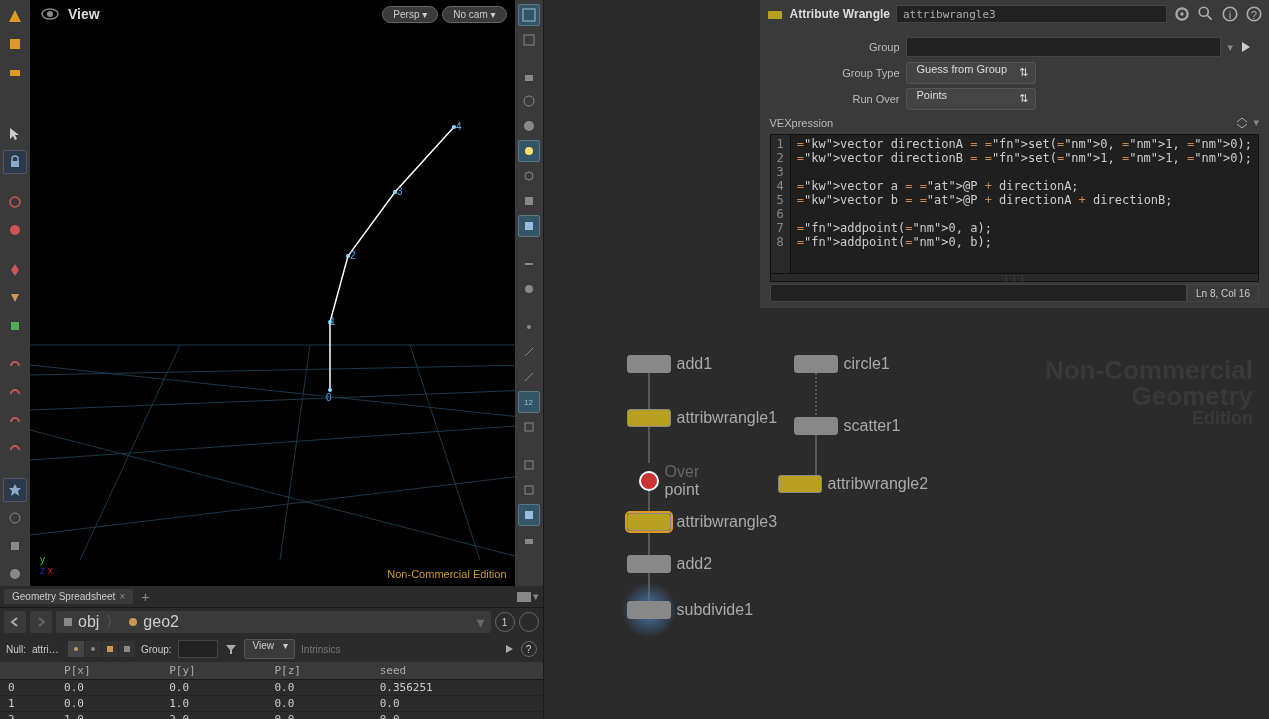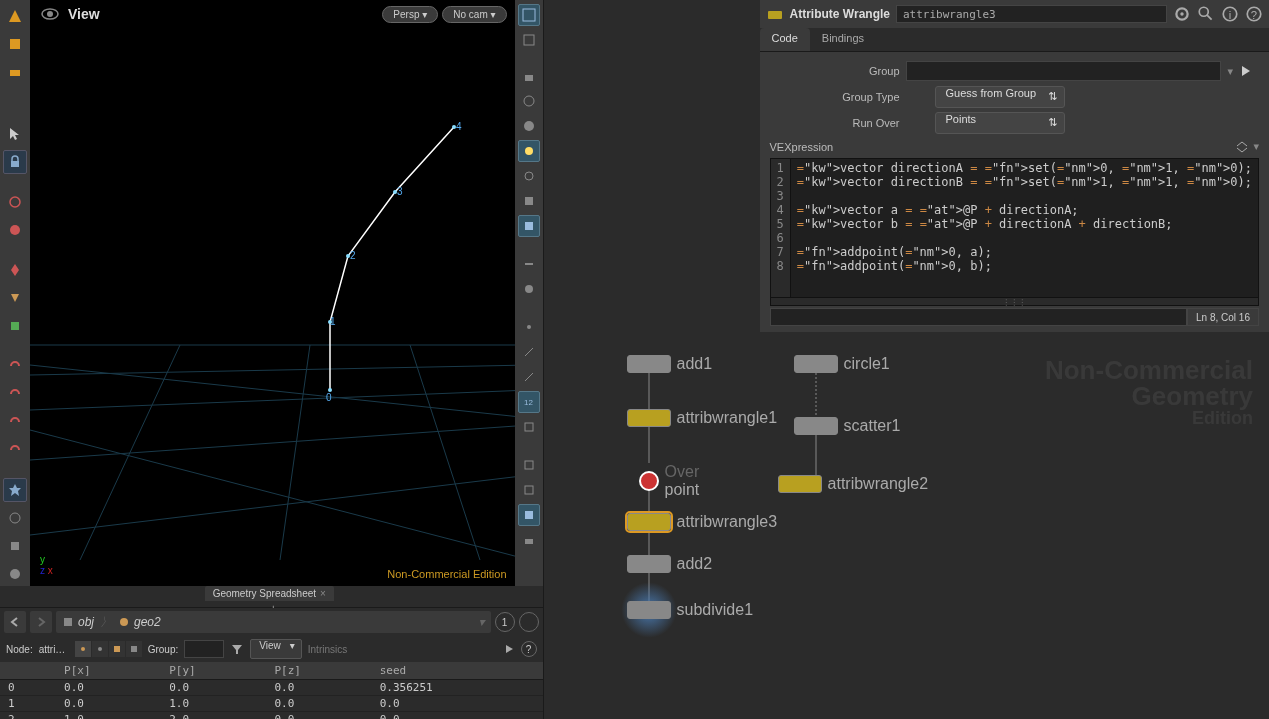--- a/index.html
+++ b/index.html
@@ -23,27 +23,27 @@
 .vp-nce { position: absolute; bottom: 6px; right: 8px; color: #cc9922; font-size: 11px; }
 .vp-axis { position: absolute; bottom: 10px; left: 10px; font-size: 10px; }
 .vp-axis .y { color: #2c2; } .vp-axis .x { color: #c22; } .vp-axis .z { color: #22c; }
 
 .vp-right-toolbar { width: 28px; background: #3a3a3a; display: flex; flex-direction: column; align-items: center; padding-top: 4px; gap: 3px; }
 .vp-rtool { width: 22px; height: 22px; border-radius: 2px; display:flex; align-items:center; justify-content:center; cursor:pointer; }
 .vp-rtool.hl { background: #335566; border: 1px solid #557788; }
 
 
 .spreadsheet { height: 158px; background: #2b2b2b; display: flex; flex-direction: column; }
-.ss-tabbar { height: 22px; background: #2b2b2b; display: flex; align-items: center; padding: 0 4px; border-bottom: 1px solid #1a1a1a; flex-direction: column; }
+.ss-tabbar { height: 22px; background: #2b2b2b; display: flex; align-items: center; padding: 0 4px; border-bottom: 1px solid #1a1a1a; }
 .ss-tab { background: #3a3a3a; padding: 2px 8px; font-size: 10px; border-radius: 2px 2px 0 0; margin-right: 4px; }
 .ss-close { color: #888; font-size: 10px; margin-left: 4px; cursor: pointer; }
 .ss-plus { color: #888; font-size: 14px; cursor: pointer; margin-left: 4px; }
 .ss-path { height: 28px; background: #2b2b2b; display: flex; align-items: center; padding: 0 4px; gap: 4px; }
 .ss-path-btn { width: 22px; height: 22px; background: #3a3a3a; border-radius: 2px; display:flex; align-items:center; justify-content:center; cursor:pointer; }
-.ss-breadcrumb { flex: 1; background: #3a3a3a; height: 22px; border-radius: 2px; display: flex; align-items: center; padding: 0 6px; gap: 6px; font-size: 12px; font-style: italic; }
+.ss-breadcrumb { flex: 1; background: #3a3a3a; height: 22px; border-radius: 2px; display: flex; align-items: center; padding: 0 6px; gap: 6px; font-size: 16px; }
 .ss-crumb { display: flex; align-items: center; gap: 4px; }
 
 .ss-toolbar { height: 26px; background: #2b2b2b; display: flex; align-items: center; padding: 0 6px; gap: 6px; font-size: 10px; }
 .ss-field { background: #222; border: 1px solid #444; height: 18px; padding: 0 4px; color: #ccc; }
 .ss-drop { background: #3a3a3a; border: 1px solid #555; height: 20px; padding: 0 20px 0 8px; color: #ccc; position: relative; border-radius: 2px; }
 
 .ss-table { flex: 1; overflow: auto; }
 .ss-table table { width: 100%; border-collapse: collapse; font-family: monospace; font-size: 11px; }
 .ss-table th { background: #3a3a3a; text-align: left; padding: 2px 8px; border-bottom: 1px solid #1a1a1a; color: #aaa; font-weight: normal; }
 .ss-table td { padding: 1px 8px; border-bottom: 1px solid #222; }
@@ -59,21 +59,21 @@
 .param-gear { width: 18px; height: 18px; cursor: pointer; color: #888; }
 
 .param-tabs { height: 24px; display: flex; background: #2b2b2b; border-bottom: 1px solid #1a1a1a; }
 .param-tab { padding: 4px 12px; font-size: 11px; cursor: pointer; color: #aaa; }
 .param-tab.active { background: #3a3a3a; color: #ddd; border-radius: 4px 4px 0 0; }
 
 .param-body { background: #3a3a3a; padding: 6px 10px; }
 .param-row { display: flex; align-items: center; height: 26px; gap: 6px; }
 .param-label { width: 130px; text-align: right; font-size: 11px; color: #bbb; }
 .param-input { flex: 1; background: #222; border: 1px solid #444; height: 20px; padding: 0 6px; color: #ccc; font-size: 11px; }
-.param-select { background: #444; border: 1px solid #555; height: 22px; padding: 0 22px 0 10px; color: #ddd; font-size: 11px; border-radius: 3px; position: relative; margin-left: 29px; }
+.param-select { background: #444; border: 1px solid #555; height: 22px; padding: 0 22px 0 10px; color: #ddd; font-size: 11px; border-radius: 3px; position: relative; }
 .param-play { width: 20px; color: #999; cursor:pointer; }
 
 .vex-header { display: flex; justify-content: space-between; align-items: center; padding: 4px 0; font-size: 11px; color: #bbb; }
 .code-editor { background: #1f1f1f; border: 1px solid #111; font-family: monospace; font-size: 12px; display: flex; height: 140px; }
 .gutter { background: #2a2a2a; padding: 2px 6px; text-align: right; color: #888; border-right: 1px solid #111; }
 .code-lines { padding: 2px 6px; white-space: pre; color: #ccc; }
 .op { color: #cc8844; }
 
 .code-status { display: flex; margin-top: 2px; }
 .code-status-input { flex: 1; background: #222; border: 1px solid #444; height: 18px; }
@@ -381,21 +381,21 @@
                 <circle cx="6" cy="6" r="4" fill="#c95"></circle>
               </svg>
               <span>geo2</span>
             </span>
           <span style="margin-left:auto; color:#666;">▾</span>
         </div>
         <div style="width:20px; height:20px; border:1px solid #666; border-radius:50%; display:flex; align-items:center; justify-content:center; font-size:10px;">1</div>
         <div style="width:20px; height:20px; border:1px solid #666; border-radius:50%;"></div>
       </div>
       <div class="ss-toolbar">
-        <span>Node:</span>
+        <span>Null:</span>
         <span style="width:30px; overflow:hidden;">attri…</span>
         <div style="display:flex; gap:1px;">
           <div style="width:16px;height:16px;background:#444;display:flex;align-items:center;justify-content:center;">
               <svg width="10" height="10">
                 <circle cx="5" cy="5" r="2" fill="#c95"></circle>
               </svg>
             </div>
           <div style="width:16px;height:16px;background:#333;display:flex;align-items:center;justify-content:center;">
               <svg width="10" height="10">
                 <circle cx="5" cy="5" r="2" fill="#888"></circle>
@@ -483,24 +483,20 @@
         <svg class="param-gear" viewBox="0 0 16 16">
             <circle cx="8" cy="8" r="6" fill="none" stroke="#aaa" stroke-width="1.5"></circle>
             <text x="8" y="12" text-anchor="middle" fill="#aaa" font-size="10">i</text>
           </svg>
         <svg class="param-gear" viewBox="0 0 16 16">
             <circle cx="8" cy="8" r="6" fill="none" stroke="#aaa" stroke-width="1.5"></circle>
             <text x="8" y="12" text-anchor="middle" fill="#aaa" font-size="10">?</text>
           </svg>
       </div>
 
-      <div class="param-tabs">
-        <div class="param-tab active">Code</div>
-        <div class="param-tab">Bindings</div>
-      </div>
 
       <div class="param-body">
         <div class="param-row">
           <div class="param-label">Group</div>
           <input class="param-input" value="" style="">
           <span style="color:#888;">▾</span>
           <svg class="param-play" width="14" height="14">
               <path d="M3,2 L11,7 L3,12 Z" fill="#ccc"></path>
             </svg>
         </div>

